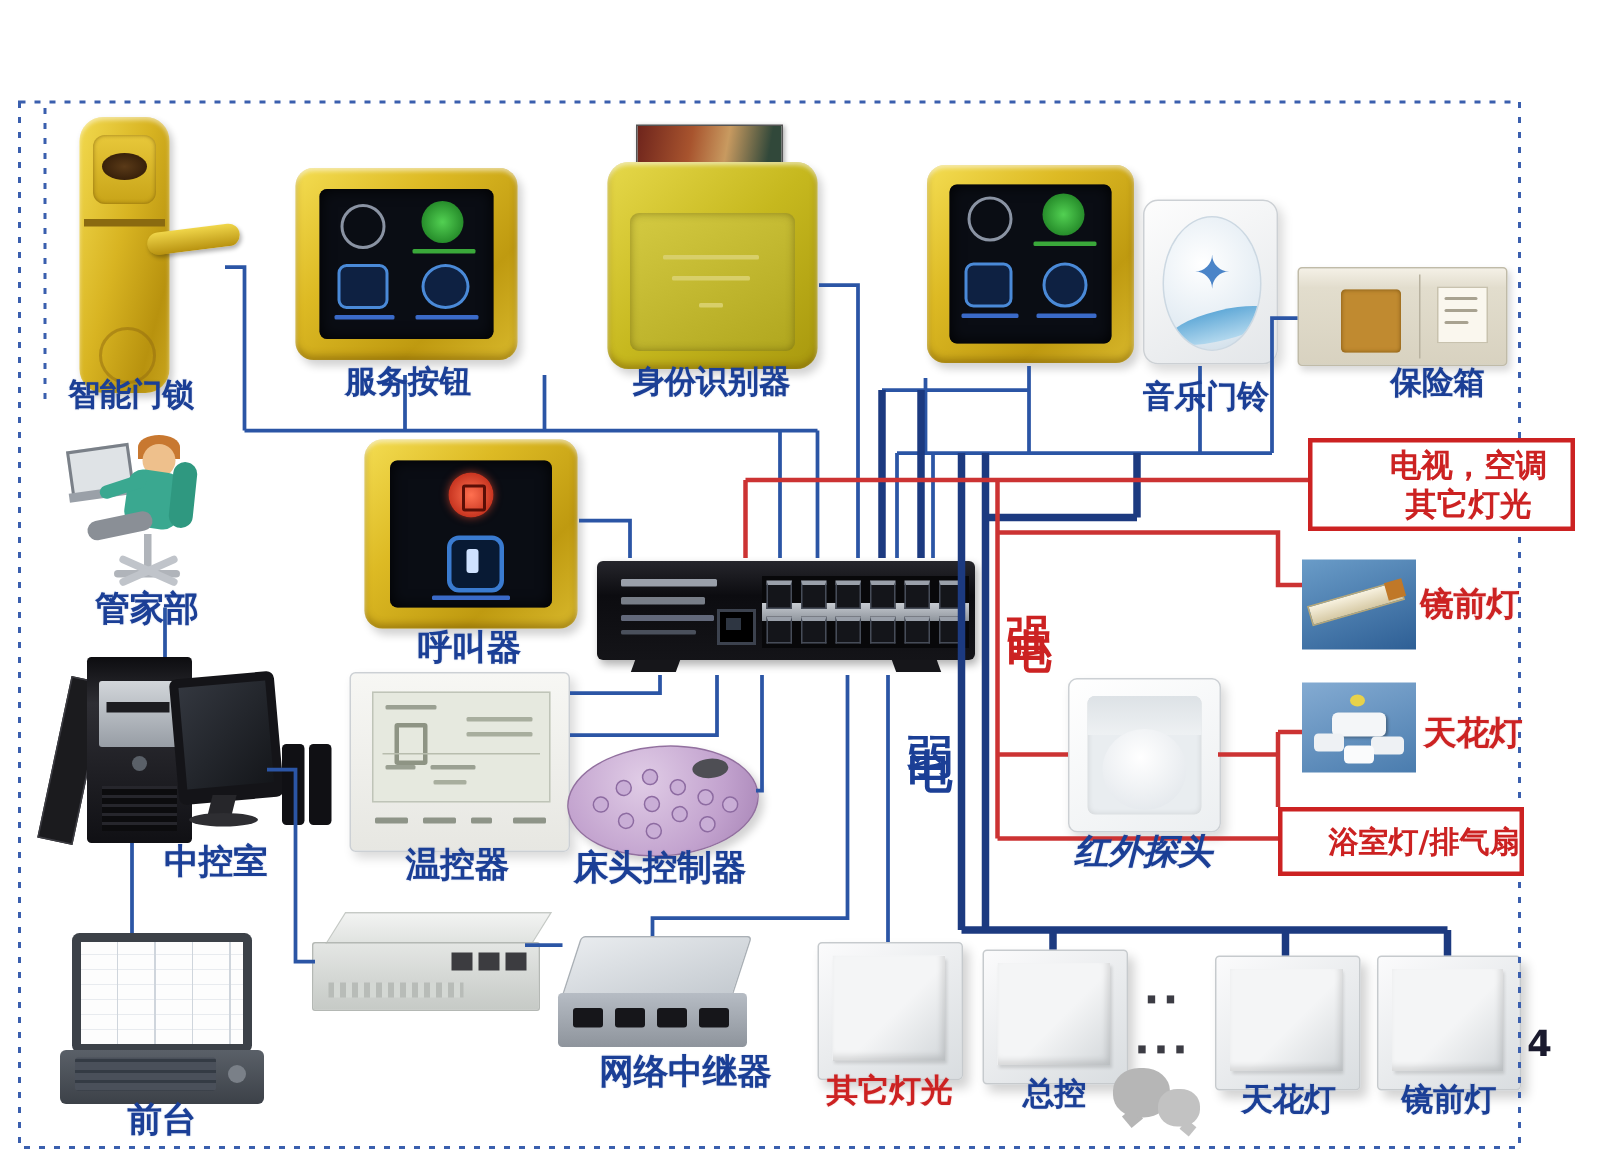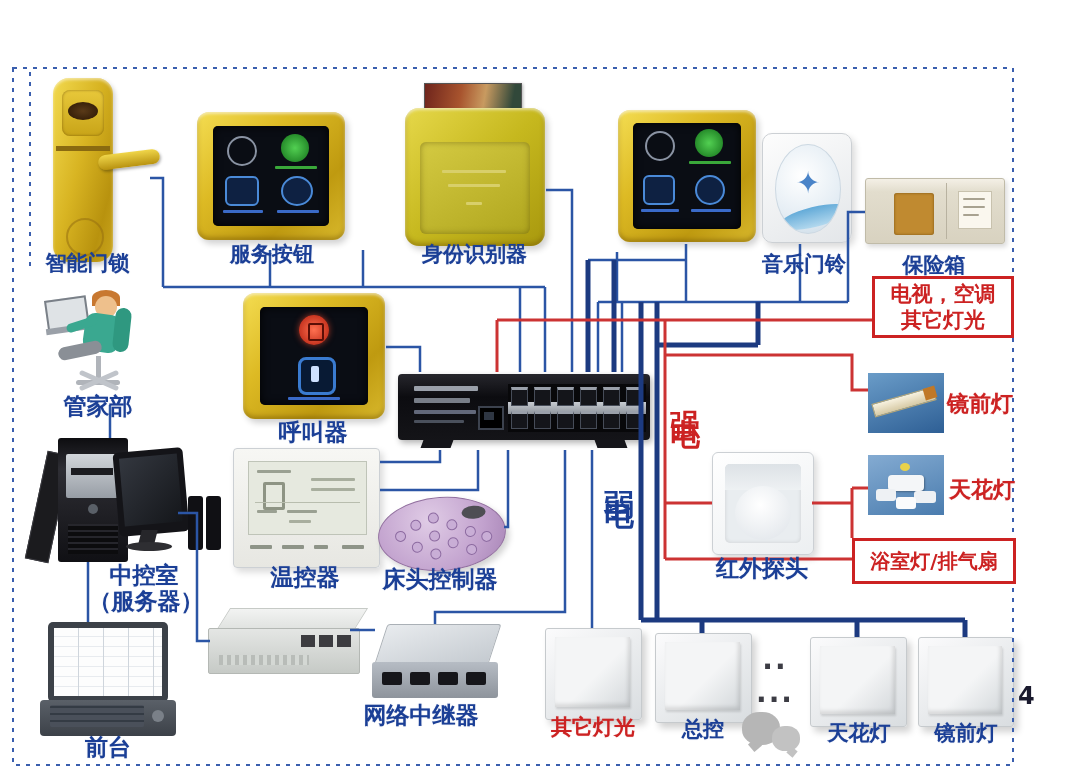--- a/index.html
+++ b/index.html
@@ -160,21 +160,21 @@
     <div class="abs" style="left:80px;top:4px;width:1px;height:56px;background:#b8b2a0;"></div>
     <div class="abs" style="left:28px;top:14px;width:40px;height:42px;background:#c08a30;border-radius:3px;box-shadow:inset 0 0 3px #7a5210;">
       <div class="keys" style="left:5px;top:5px;right:5px;bottom:5px;"></div>
     </div>
     <div class="abs" style="left:92px;top:12px;width:32px;height:36px;background:#faf7ee;border:1px solid #c8c2ae;">
       <div class="tb" style="left:4px;top:6px;width:22px;height:2px;background:#a8a290;"></div>
       <div class="tb" style="left:4px;top:14px;width:22px;height:2px;background:#a8a290;"></div>
       <div class="tb" style="left:4px;top:22px;width:16px;height:2px;background:#a8a290;"></div>
     </div>
   </div>
-  <div class="lbl" style="left:878px;top:254px;width:112px;">保险箱</div>
+  <div class="lbl" style="left:878px;top:244px;width:112px;text-align:right;">保险箱</div>
 
   <div class="abs" style="z-index:2;">
     <div class="abs" style="left:46px;top:298px;width:38px;height:28px;background:#dfe3e6;border:2px solid #7a8088;transform:rotate(-8deg);"></div>
     <div class="abs" style="left:46px;top:326px;width:46px;height:6px;background:#9aa0a8;transform:rotate(-8deg);"></div>
     <div class="abs" style="left:92px;top:290px;width:28px;height:16px;border-radius:50% 50% 0 0;background:#c87830;"></div>
     <div class="abs" style="left:95px;top:296px;width:22px;height:22px;border-radius:50%;background:#eec08c;"></div>
     <div class="abs" style="left:84px;top:314px;width:36px;height:38px;border-radius:10px;background:#3aa890;transform:rotate(8deg);"></div>
     <div class="abs" style="left:66px;top:320px;width:32px;height:9px;border-radius:5px;background:#3aa890;transform:rotate(-18deg);"></div>
     <div class="abs" style="left:58px;top:344px;width:44px;height:13px;border-radius:7px;background:#8a8f96;transform:rotate(-12deg);"></div>
     <div class="abs" style="left:114px;top:308px;width:16px;height:44px;border-radius:8px;background:#2f9880;transform:rotate(6deg);"></div>
@@ -195,21 +195,20 @@
     </div>
     <div class="abs" style="left:116px;top:450px;width:70px;height:84px;background:#141418;border-radius:5px;transform:rotate(-5deg);">
       <div class="abs" style="left:6px;top:6px;right:6px;bottom:10px;background:linear-gradient(135deg,#33373f,#14161a);"></div>
     </div>
     <div class="abs" style="left:140px;top:530px;width:16px;height:14px;background:#26262a;transform:skewX(-14deg);"></div>
     <div class="abs" style="left:126px;top:542px;width:46px;height:9px;border-radius:50%;background:#2e2e32;"></div>
     <div class="abs" style="left:188px;top:496px;width:15px;height:54px;background:#101014;border-radius:3px;"></div>
     <div class="abs" style="left:206px;top:496px;width:15px;height:54px;background:#101014;border-radius:3px;"></div>
   </div>
   <div class="lbl" style="left:86px;top:563px;width:116px;font-size:23px;">中控室</div>
-  <div class="lbl" style="left:76px;top:589px;width:140px;font-size:23px;">（服务器）</div>
 
   <div class="abs" style="z-index:2;">
     <div class="abs" style="left:48px;top:622px;width:120px;height:80px;background:#3c4148;border-radius:5px;">
       <div class="abs" style="left:6px;top:6px;right:6px;bottom:6px;background:#fdfdfd;">
         <div class="abs" style="left:0;top:0;right:0;bottom:0;background:repeating-linear-gradient(90deg,transparent 0 24px,#cfd5dc 24px 25px),repeating-linear-gradient(0deg,transparent 0 9px,#e8ebef 9px 10px);"></div>
       </div>
     </div>
     <div class="abs" style="left:40px;top:700px;width:136px;height:36px;background:linear-gradient(#5a6068,#3c4148);border-radius:4px;">
       <div class="abs" style="left:10px;top:5px;width:94px;height:22px;background:repeating-linear-gradient(0deg,#4a505a 0 5px,#343b44 5px 7px);border-radius:2px;"></div>
       <div class="abs" style="left:112px;top:10px;width:12px;height:12px;border-radius:50%;background:#7a8088;"></div>
@@ -305,53 +304,53 @@
 
   <div class="abs" style="z-index:2;">
     <div class="abs" style="left:380px;top:624px;width:112px;height:44px;background:linear-gradient(160deg,#e8ebee,#c2c8ce);transform:skewX(-18deg);border:1px solid #aab0b6;border-radius:3px;"></div>
     <div class="abs" style="left:372px;top:662px;width:126px;height:36px;background:linear-gradient(#b6bcc4,#8e949c);border-radius:3px;">
       <div class="abs" style="left:10px;top:10px;width:20px;height:13px;background:#16161a;border-radius:2px;"></div>
       <div class="abs" style="left:38px;top:10px;width:20px;height:13px;background:#16161a;border-radius:2px;"></div>
       <div class="abs" style="left:66px;top:10px;width:20px;height:13px;background:#16161a;border-radius:2px;"></div>
       <div class="abs" style="left:94px;top:10px;width:20px;height:13px;background:#16161a;border-radius:2px;"></div>
     </div>
   </div>
-  <div class="lbl" style="left:352px;top:703px;width:138px;font-size:23px;">网络中继器</div>
-
-  <div class="redbox" style="left:872px;top:276px;width:136px;height:56px;">
+  <div class="lbl" style="left:388px;top:703px;width:138px;font-size:23px;">网络中继器</div>
+
+  <div class="redbox" style="left:872px;top:292px;width:136px;height:56px;padding-left:36px;">
     <div>电视，空调</div>
     <div>其它灯光</div>
   </div>
 
   <div class="abs" style="left:868px;top:373px;width:76px;height:60px;z-index:2;background:linear-gradient(160deg,#6a9cc8,#2e5f95);overflow:hidden;">
     <div class="abs" style="left:4px;top:22px;width:62px;height:12px;background:linear-gradient(#f8f2e0,#d6c9a4);border:1px solid #b8a878;transform:rotate(-16deg);"></div>
     <div class="abs" style="left:56px;top:14px;width:12px;height:12px;background:#c07828;transform:rotate(-16deg);"></div>
   </div>
   <div class="lbl red" style="left:944px;top:392px;width:72px;font-size:22px;">镜前灯</div>
 
   <div class="abs" style="left:868px;top:455px;width:76px;height:60px;z-index:2;background:linear-gradient(160deg,#84abd2,#4a7cae);overflow:hidden;">
     <div class="abs" style="left:32px;top:8px;width:10px;height:8px;border-radius:50%;background:#e8d24a;"></div>
     <div class="abs" style="left:20px;top:20px;width:36px;height:16px;border-radius:4px;background:#f4f6f8;box-shadow:1px 1px 2px rgba(0,0,0,.3);"></div>
     <div class="abs" style="left:8px;top:34px;width:20px;height:12px;border-radius:3px;background:#eef1f4;"></div>
     <div class="abs" style="left:46px;top:36px;width:22px;height:12px;border-radius:3px;background:#eef1f4;"></div>
     <div class="abs" style="left:28px;top:42px;width:20px;height:12px;border-radius:3px;background:#fafbfc;"></div>
   </div>
   <div class="lbl red" style="left:946px;top:478px;width:72px;font-size:22px;">天花灯</div>
 
-  <div class="redbox" style="left:852px;top:538px;width:158px;height:40px;">
+  <div class="redbox" style="left:852px;top:538px;width:158px;height:40px;align-items:flex-end;">
     <div style="font-size:20px;">浴室灯/排气扇</div>
   </div>
 
   <div class="whitebox" style="left:712px;top:452px;width:100px;height:101px;border-radius:6px;background:linear-gradient(150deg,#ffffff,#eceff1);">
     <div class="abs" style="left:12px;top:11px;right:12px;bottom:11px;border-radius:5px;background:#e9edf0;box-shadow:inset 0 0 4px rgba(0,0,0,.12);">
       <div class="abs" style="left:0;top:0;right:0;height:26px;border-radius:5px 5px 0 0;background:linear-gradient(#dde2e6,#eef1f3);"></div>
       <div class="abs" style="left:10px;top:22px;width:56px;height:54px;border-radius:50%;background:radial-gradient(circle at 45% 35%,#ffffff,#e6eaee 75%,#d6dce2);"></div>
     </div>
   </div>
-  <div class="lbl" style="left:702px;top:556px;width:120px;font-size:23px;">红外探头</div>
+  <div class="lbl" style="left:702px;top:556px;width:120px;font-size:23px;font-style:italic;">红外探头</div>
 
   <div class="vtext" style="left:664px;top:386px;color:var(--label_red);">强电</div>
   <div class="vtext" style="left:598px;top:466px;color:var(--label_blue);">弱电</div>
 
   <div class="rocker" style="left:545px;top:628px;width:95px;height:90px;">
       <div class="key"></div>
     </div>
   <div class="lbl red" style="left:538px;top:716px;width:110px;">其它灯光</div>
 
   <div class="rocker" style="left:655px;top:633px;width:95px;height:88px;">

